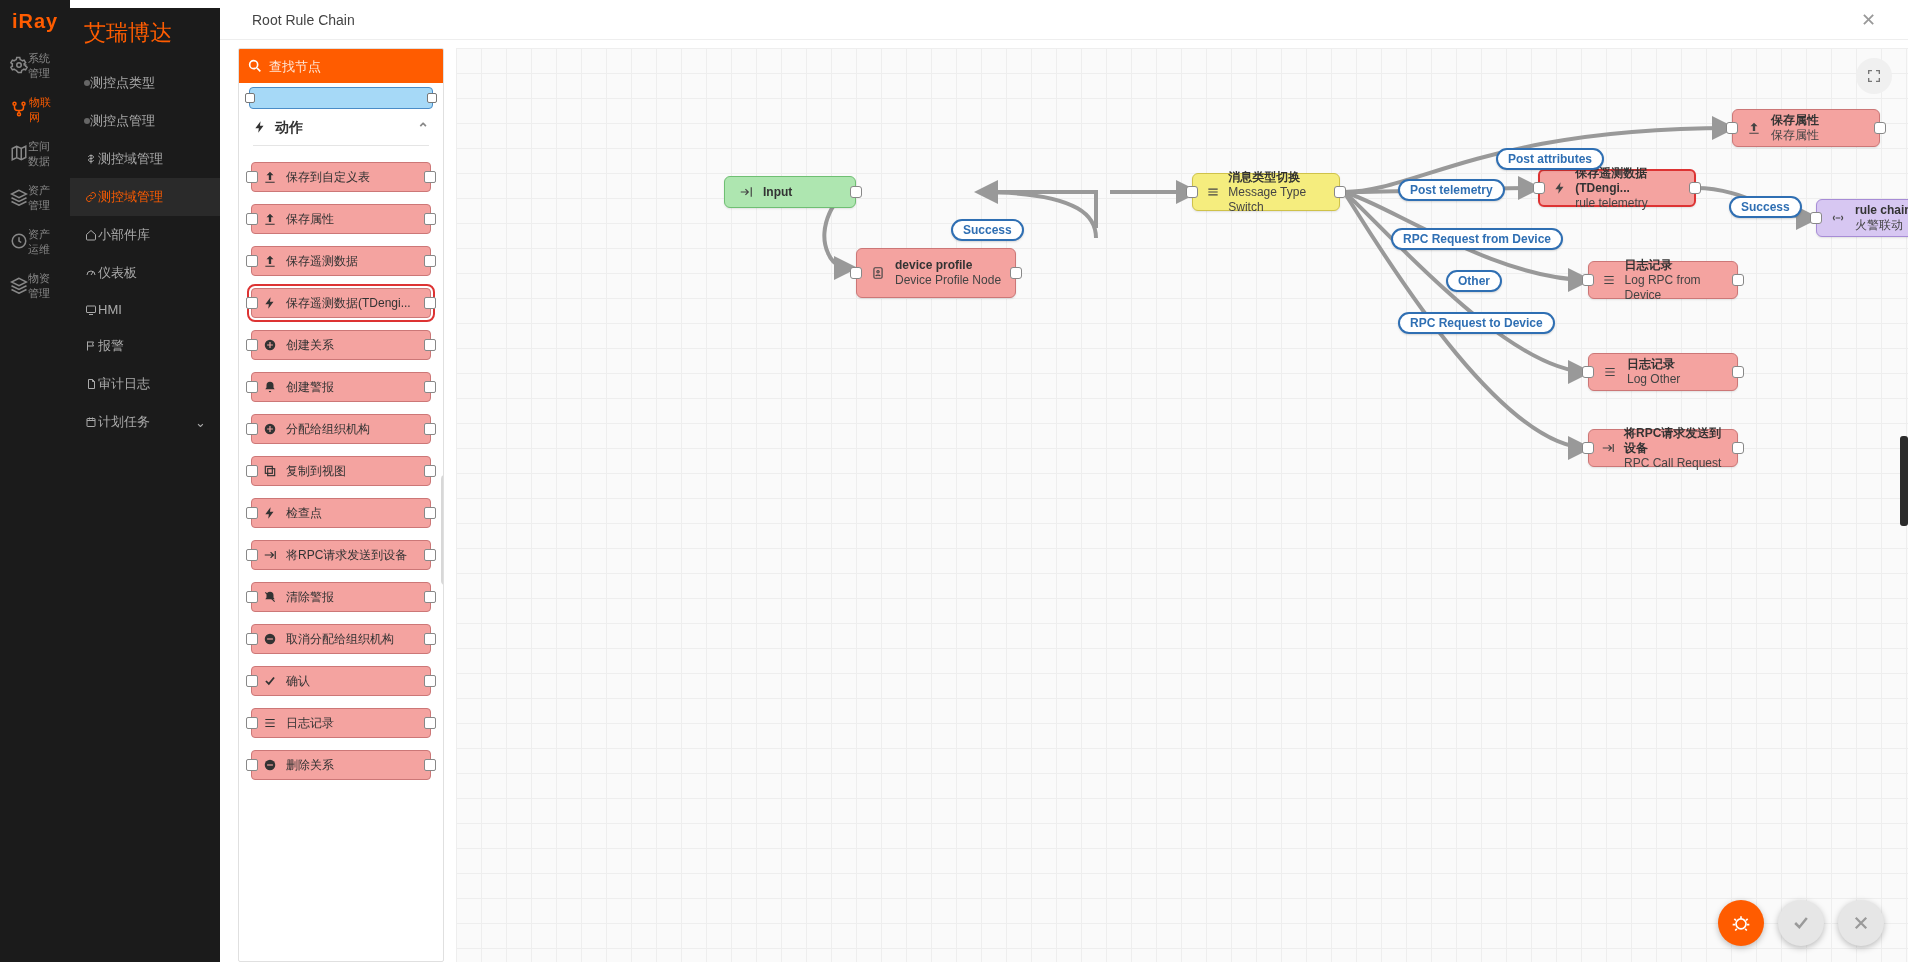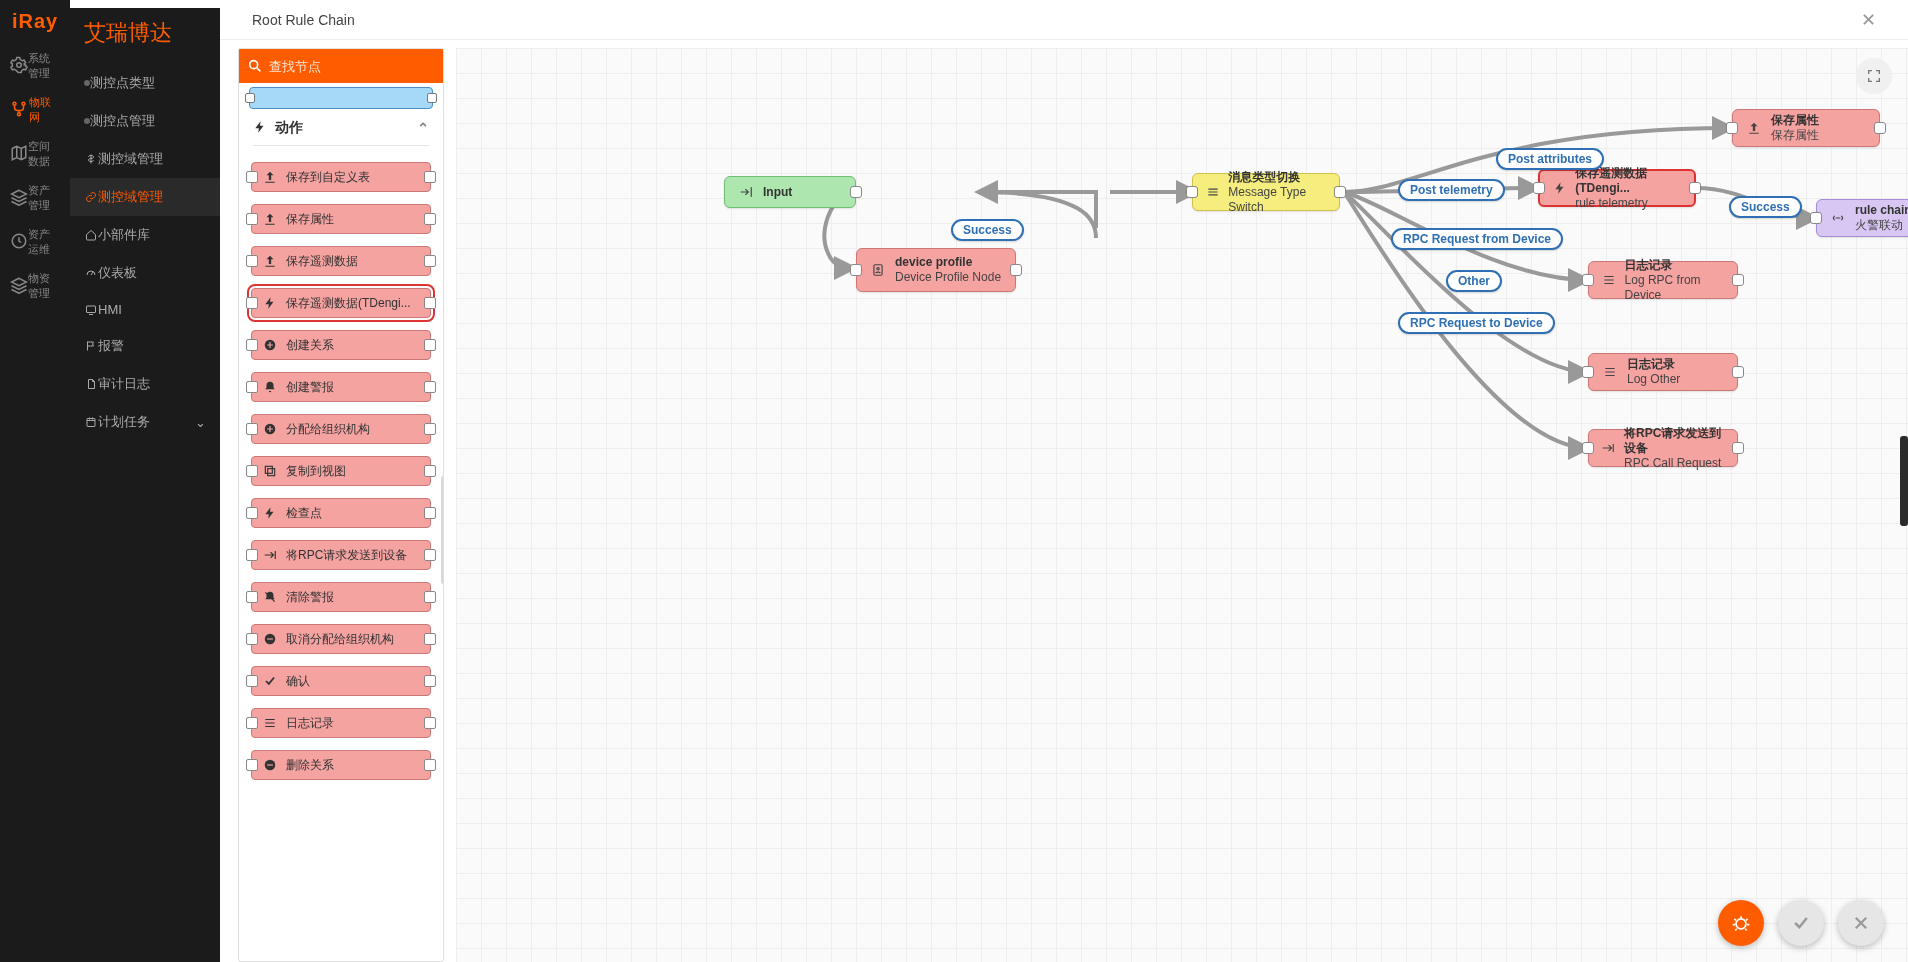--- a/index.html
+++ b/index.html
@@ -413,21 +413,21 @@
       <div class="node green" style="left:268px; top:128px; width:132px; height:32px;">
         <span class="n-ico">
             <svg viewBox="0 0 24 24" width="14" height="14" fill="none" stroke="currentColor" stroke-width="2">
               <path d="M3 12h12m-4-5 5 5-5 5M21 4v16"></path>
             </svg>
           </span>
         <span class="n-title">Input</span>
         <span class="port out"></span>
       </div>
 
-      <div class="node pink" style="left:400px; top:200px; width:160px; height:44px;">
+      <div class="node pink" style="left:400px; top:200px; width:160px; height:50px;">
         <span class="port in"></span>
         <span class="n-ico">
             <svg viewBox="0 0 24 24" width="14" height="14" fill="none" stroke="currentColor" stroke-width="2">
               <rect x="5" y="3" width="14" height="18" rx="2"></rect>
               <circle cx="12" cy="10" r="2"></circle>
               <path d="M8 17c1-2 7-2 8 0"></path>
             </svg>
           </span>
         <div class="n-txt">
             <span class="n-title">device profile</span>

